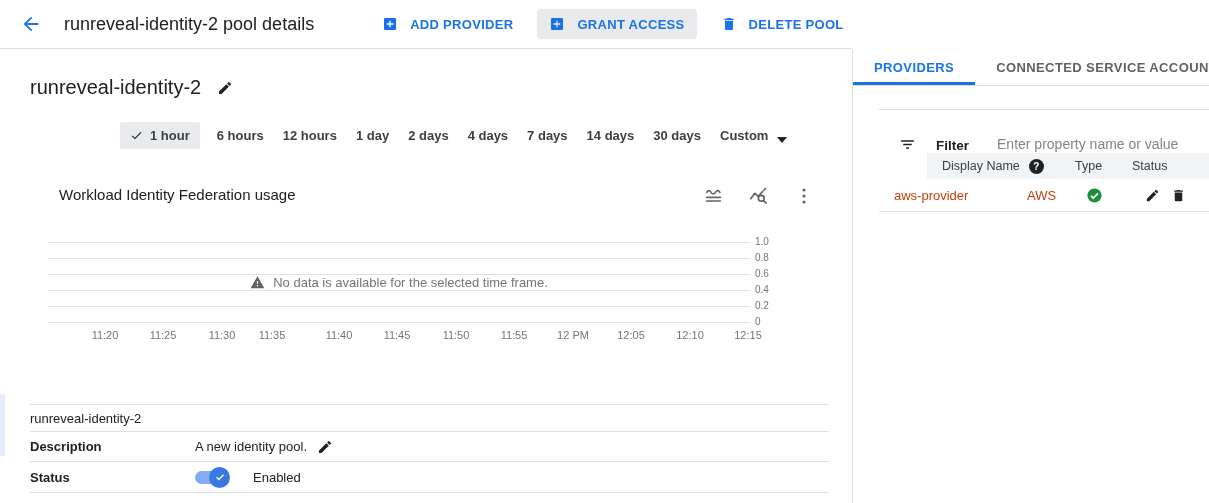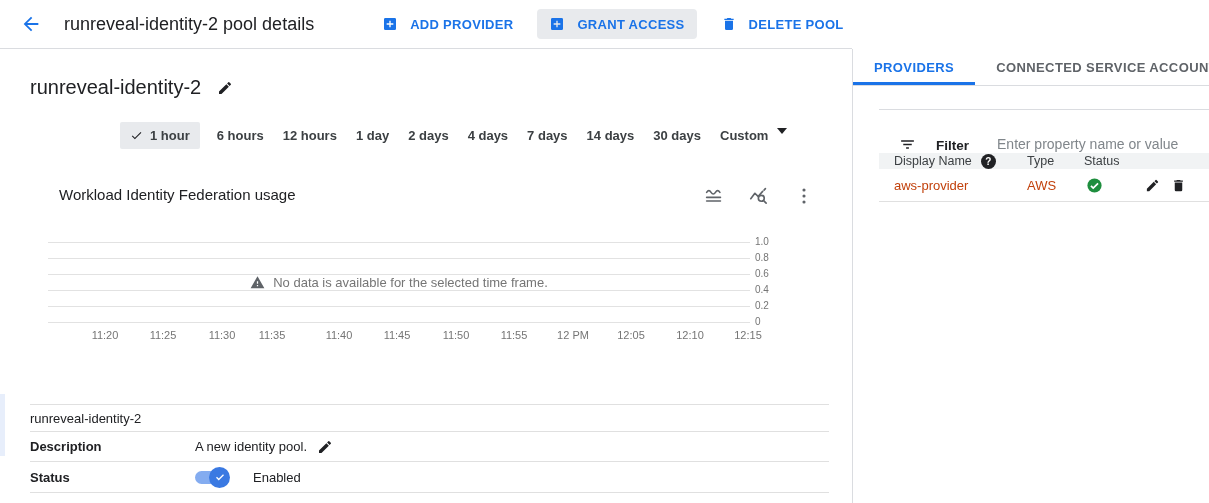--- a/index.html
+++ b/index.html
@@ -21,21 +21,21 @@
   .pool-row{position:absolute;top:76px;left:30px;display:flex;align-items:center;gap:16px;}
   .pool-name{font-size:20px;font-weight:400;margin:0;color:#202124;}
   .pencil-sm{width:16px;height:16px;fill:#202124;cursor:pointer;}
 
   
   .time-bar{position:absolute;top:122px;left:120px;display:flex;align-items:center;gap:15px;
             font-size:13px;font-weight:700;color:#3c4043;}
   .time-item{padding:6px 2px;cursor:pointer;white-space:nowrap;}
   .time-item.selected{background:#e8eaed;padding:6px 10px;border-radius:2px;display:flex;align-items:center;gap:7px;}
   .time-item.selected svg{width:13px;height:13px;fill:#202124;}
-  .time-item.custom{display:flex;align-items:flex-start;gap:9px;}
+  .time-item.custom{display:flex;align-items:flex-end;gap:9px;}
   .caret-down{width:0;height:0;border-left:5px solid transparent;border-right:5px solid transparent;border-top:6px solid #202124;}
 
   
   .chart-title{position:absolute;top:186px;left:59px;font-size:15px;color:#202124;}
   .chart-sub{position:absolute;top:214px;left:59px;font-size:12.5px;color:#5f6368;}
   .chart-icons{position:absolute;top:184px;left:702px;display:flex;align-items:center;gap:21px;}
   .cicon{width:24px;height:24px;cursor:pointer;display:flex;align-items:center;justify-content:center;}
   .cicon svg{width:22px;height:22px;stroke:#5f6368;fill:none;stroke-width:1.8;}
   .cicon.dots svg{fill:#5f6368;stroke:none;}
 
@@ -75,21 +75,21 @@
   .tab{padding:0 21px;display:flex;align-items:center;font-size:13px;font-weight:700;letter-spacing:.4px;
        color:#5f6368;cursor:pointer;white-space:nowrap;box-sizing:border-box;}
   .tab.active{color:#1a73e8;border-bottom:3px solid #1a73e8;padding-top:3px;}
   .card{margin:23px 0 0 26px;border-top:1px solid #dadce0;}
   .filter-row{height:43px;display:flex;align-items:flex-end;padding-left:20px;gap:20px;}
   .filter-row svg{width:17px;height:17px;fill:#202124;flex:none;cursor:pointer;}
   .filter-label{font-size:13.5px;font-weight:700;color:#202124;}
   .filter-input{flex:1;border:none;outline:none;font-size:14px;color:#4d7c0f;margin-left:6px;
                 font-family:"Liberation Sans",sans-serif;background:transparent;}
   .filter-input::placeholder{color:#80868b;}
-  .ptable-head{height:16px;background:#f1f3f4;display:flex;align-items:center;font-size:12.5px;color:#3c4043;}
+  .ptable-head{height:26px;background:#f1f3f4;display:flex;align-items:center;font-size:12.5px;color:#3c4043;margin-left:48px;}
   .ptable-row{height:32px;display:flex;align-items:center;font-size:13px;color:#c2410c;border-bottom:1px solid #e0e0e0;}
   .c1{width:148px;padding-left:15px;box-sizing:border-box;display:flex;align-items:center;gap:9px;flex:none;}
   .c2{width:57px;flex:none;}
   .c3{width:60px;flex:none;display:flex;align-items:center;}
   .help-icon{width:15px;height:15px;border-radius:50%;background:#202124;color:#fff;font-size:10px;font-weight:700;
              display:flex;align-items:center;justify-content:center;cursor:pointer;flex:none;}
   .status-ok{width:17px;height:17px;margin-left:2px;}
   .row-actions{display:flex;align-items:center;gap:11px;margin-left:1px;}
   .row-actions svg{width:15px;height:15px;fill:#202124;cursor:pointer;}
 </style>

